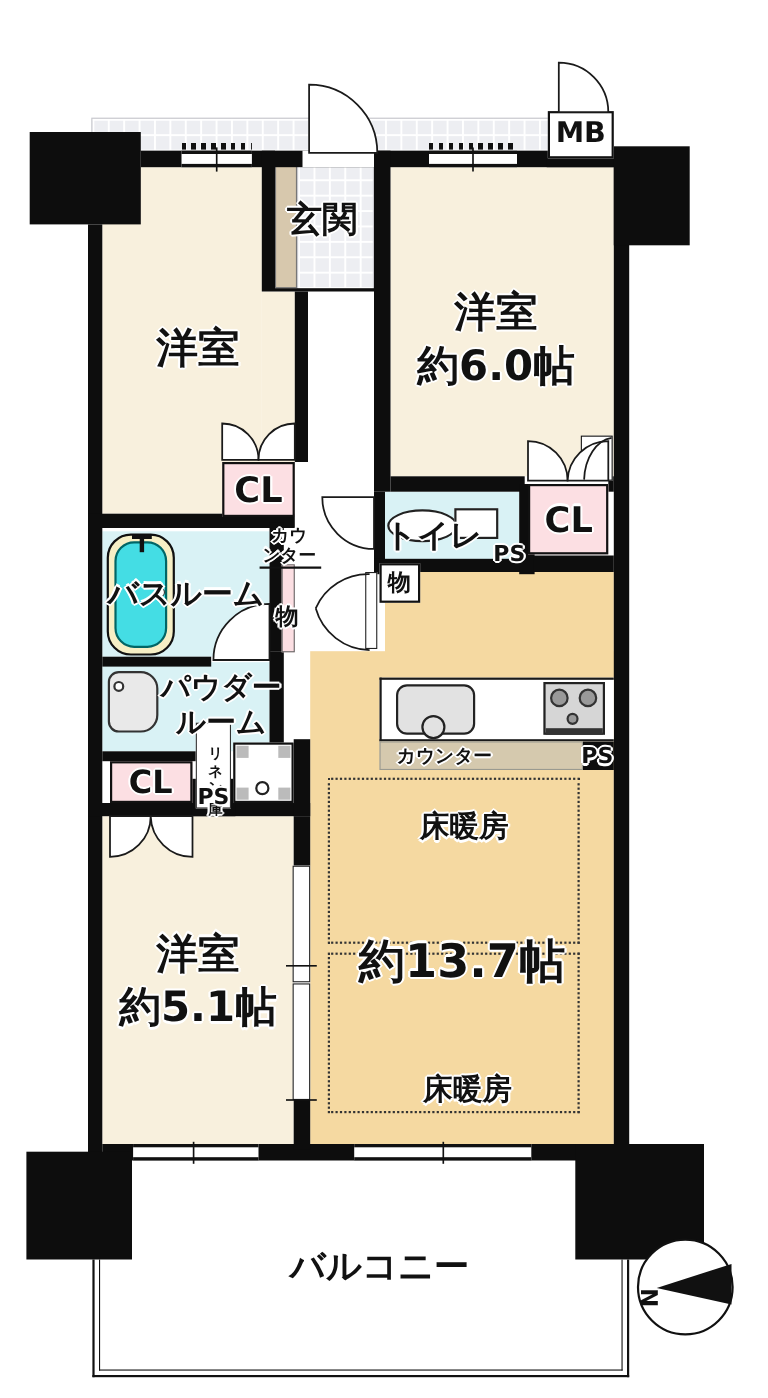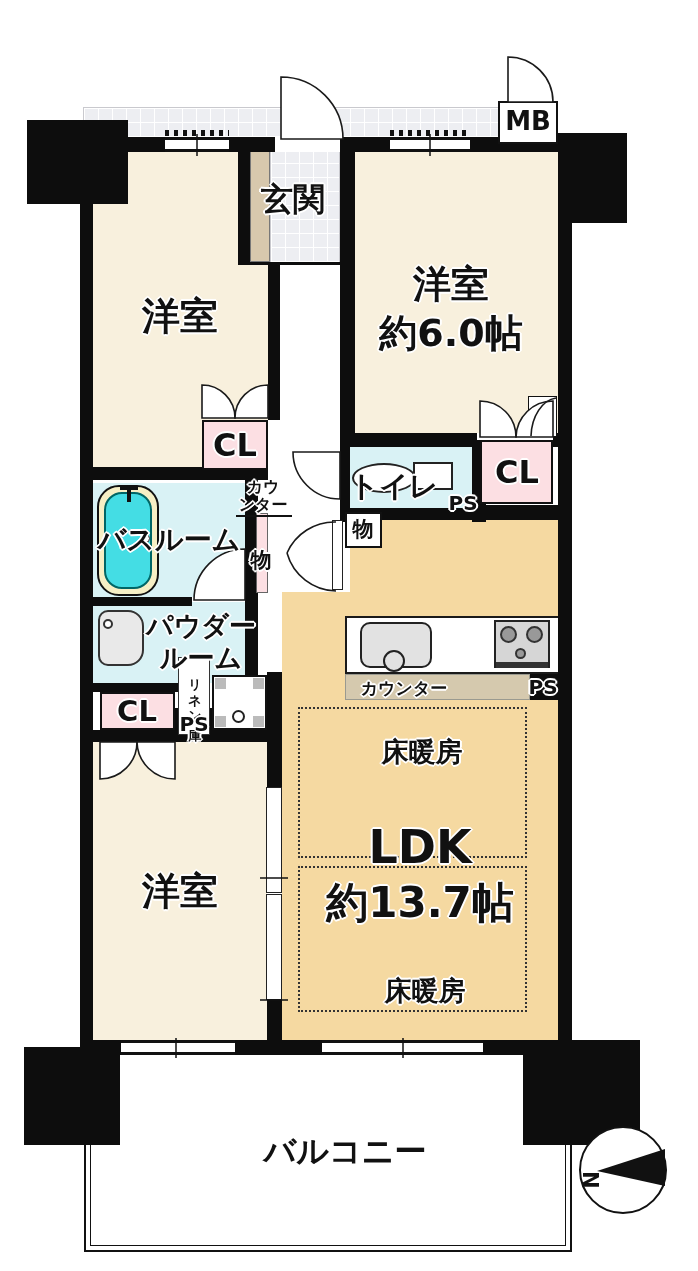--- a/index.html
+++ b/index.html
@@ -176,23 +176,23 @@
 
   <div class="lbl" style="left:180px;top:317px;font-size:38px;">
     <div>洋室</div>
   </div>
   <div class="lbl" style="left:451px;top:309px;font-size:38px;">
     <div>洋室</div>
     <div>約6.0帖</div>
   </div>
   <div class="lbl" style="left:180px;top:892px;font-size:38px;">
     <div>洋室</div>
+    <div>約5.1帖</div>
   </div>
   <div class="lbl" style="left:420px;top:874px;line-height:1.25;">
-    <div style="font-size:46px;">LDK</div>
     <div style="font-size:42px;">約13.7帖</div>
   </div>
 
   <div class="lbl" style="left:235px;top:446px;font-size:32px;font-weight:600;">CL</div>
   <div class="lbl" style="left:517px;top:473px;font-size:32px;font-weight:600;">CL</div>
   <div class="lbl" style="left:137px;top:712px;font-size:29px;font-weight:600;">CL</div>
 
   <div class="lbl" style="left:394px;top:487px;font-size:29px;">トイレ</div>
   <div class="lbl" style="left:169px;top:540px;font-size:28px;">バスルーム</div>
   <div class="lbl" style="left:201px;top:642px;font-size:27px;line-height:1.2;">

